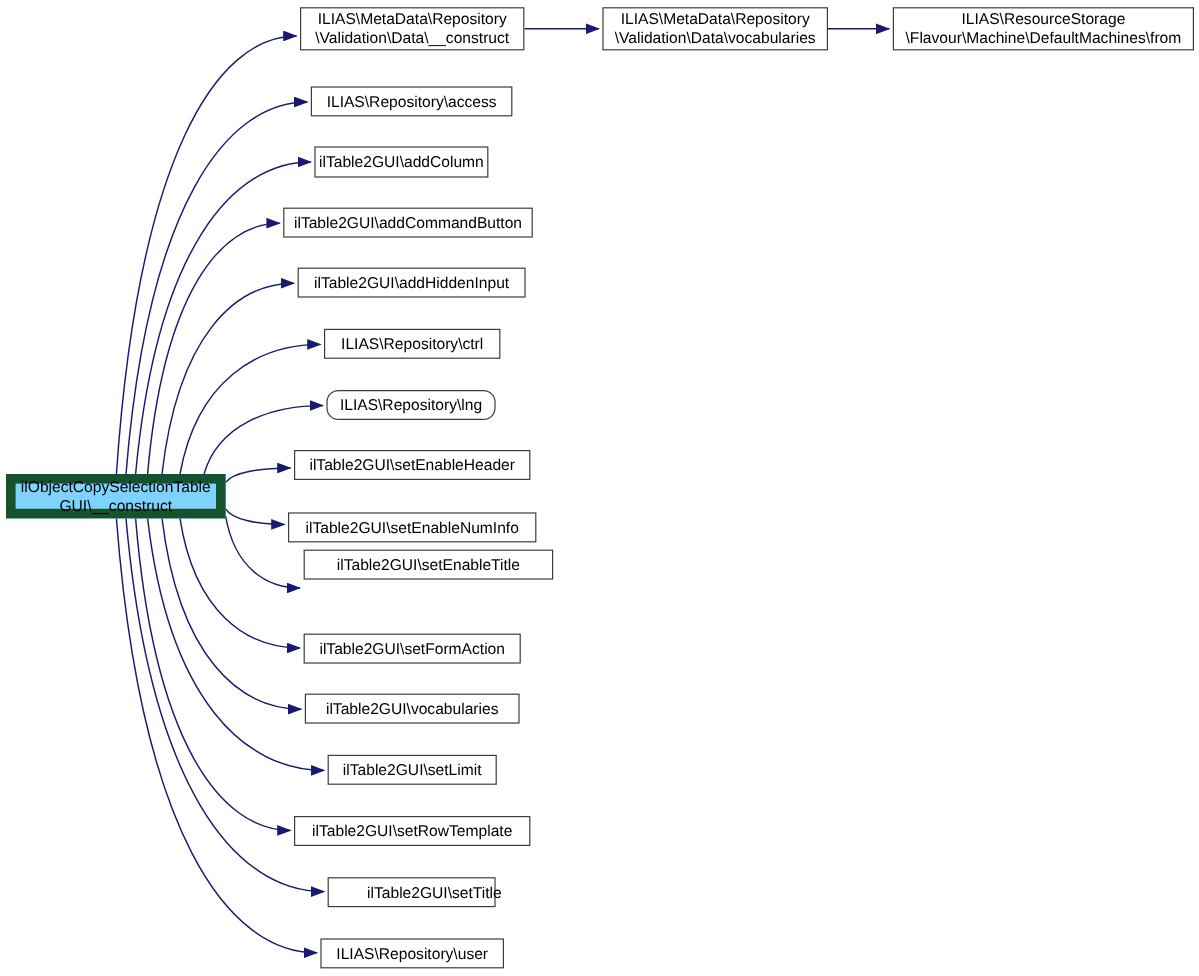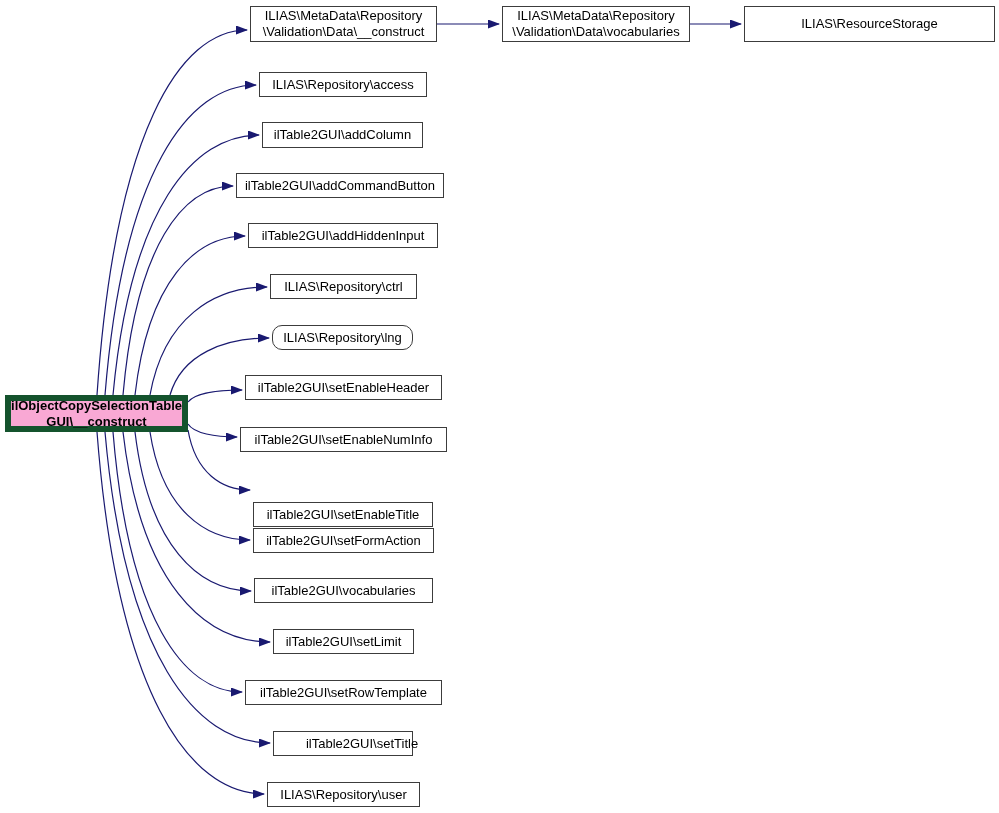--- a/index.html
+++ b/index.html
@@ -31,23 +31,22 @@
     align-items: center;
     justify-content: center;
     font-size: 13px;
     line-height: 16px;
     color: #000000;
     white-space: nowrap;
     text-align: left;
     cursor: pointer;
   }
   .node.highlight {
-    background: #f9a8d4;
-    border: 6px solid #14532d;
-    font-weight: bold;
+    background: #7dd3fc;
+    border: 8px solid #14532d;
   }
   .node .line {
     pointer-events: none;
   }
 </style>
 </head>
 <body>
 
 <div id="canvas">
   <svg id="edges" width="999" height="813">
@@ -85,46 +84,47 @@
       <div class="node" style="left: 250px; top: 6px; width: 187px; height: 36px;">
         <div class="line">ILIAS\MetaData\Repository</div>
         <div class="line">\Validation\Data\__construct</div>
       </div>
       <div class="node" style="left: 502px; top: 6px; width: 188px; height: 36px;">
         <div class="line">ILIAS\MetaData\Repository</div>
         <div class="line">\Validation\Data\vocabularies</div>
       </div>
       <div class="node" style="left: 744px; top: 6px; width: 251px; height: 36px;">
         <div class="line">ILIAS\ResourceStorage</div>
+        <div class="line">\Flavour\Machine\DefaultMachines\from</div>
       </div>
       <div class="node" style="left: 259px; top: 72px; width: 168px; height: 25px;">
         <div class="line">ILIAS\Repository\access</div>
       </div>
-      <div class="node" style="left: 262px; top: 122px; width: 161px; height: 26px;">
+      <div class="node" style="left: 262px; top: 122px; width: 145px; height: 26px;">
         <div class="line">ilTable2GUI\addColumn</div>
       </div>
       <div class="node" style="left: 236px; top: 173px; width: 208px; height: 25px;">
         <div class="line">ilTable2GUI\addCommandButton</div>
       </div>
       <div class="node" style="left: 248px; top: 223px; width: 190px; height: 25px;">
         <div class="line">ilTable2GUI\addHiddenInput</div>
       </div>
       <div class="node" style="left: 270px; top: 274px; width: 147px; height: 25px;">
         <div class="line">ILIAS\Repository\ctrl</div>
       </div>
       <div class="node" style="left: 272px; top: 325px; width: 141px; height: 25px; border-radius: 10px;">
         <div class="line">ILIAS\Repository\lng</div>
       </div>
       <div class="node" style="left: 245px; top: 375px; width: 197px; height: 25px;">
         <div class="line">ilTable2GUI\setEnableHeader</div>
       </div>
       <div class="node" style="left: 240px; top: 427px; width: 207px; height: 25px;">
         <div class="line">ilTable2GUI\setEnableNumInfo</div>
       </div>
-      <div class="node" style="left: 253px; top: 502px; width: 180px; height: 25px;">
+      <div class="node" style="left: 253px; top: 458px; width: 208px; height: 25px;">
         <div class="line">ilTable2GUI\setEnableTitle</div>
       </div>
       <div class="node" style="left: 253px; top: 528px; width: 181px; height: 25px;">
         <div class="line">ilTable2GUI\setFormAction</div>
       </div>
       <div class="node" style="left: 254px; top: 578px; width: 179px; height: 25px;">
         <div class="line">ilTable2GUI\vocabularies</div>
       </div>
       <div class="node" style="left: 273px; top: 629px; width: 141px; height: 25px;">
         <div class="line">ilTable2GUI\setLimit</div>

